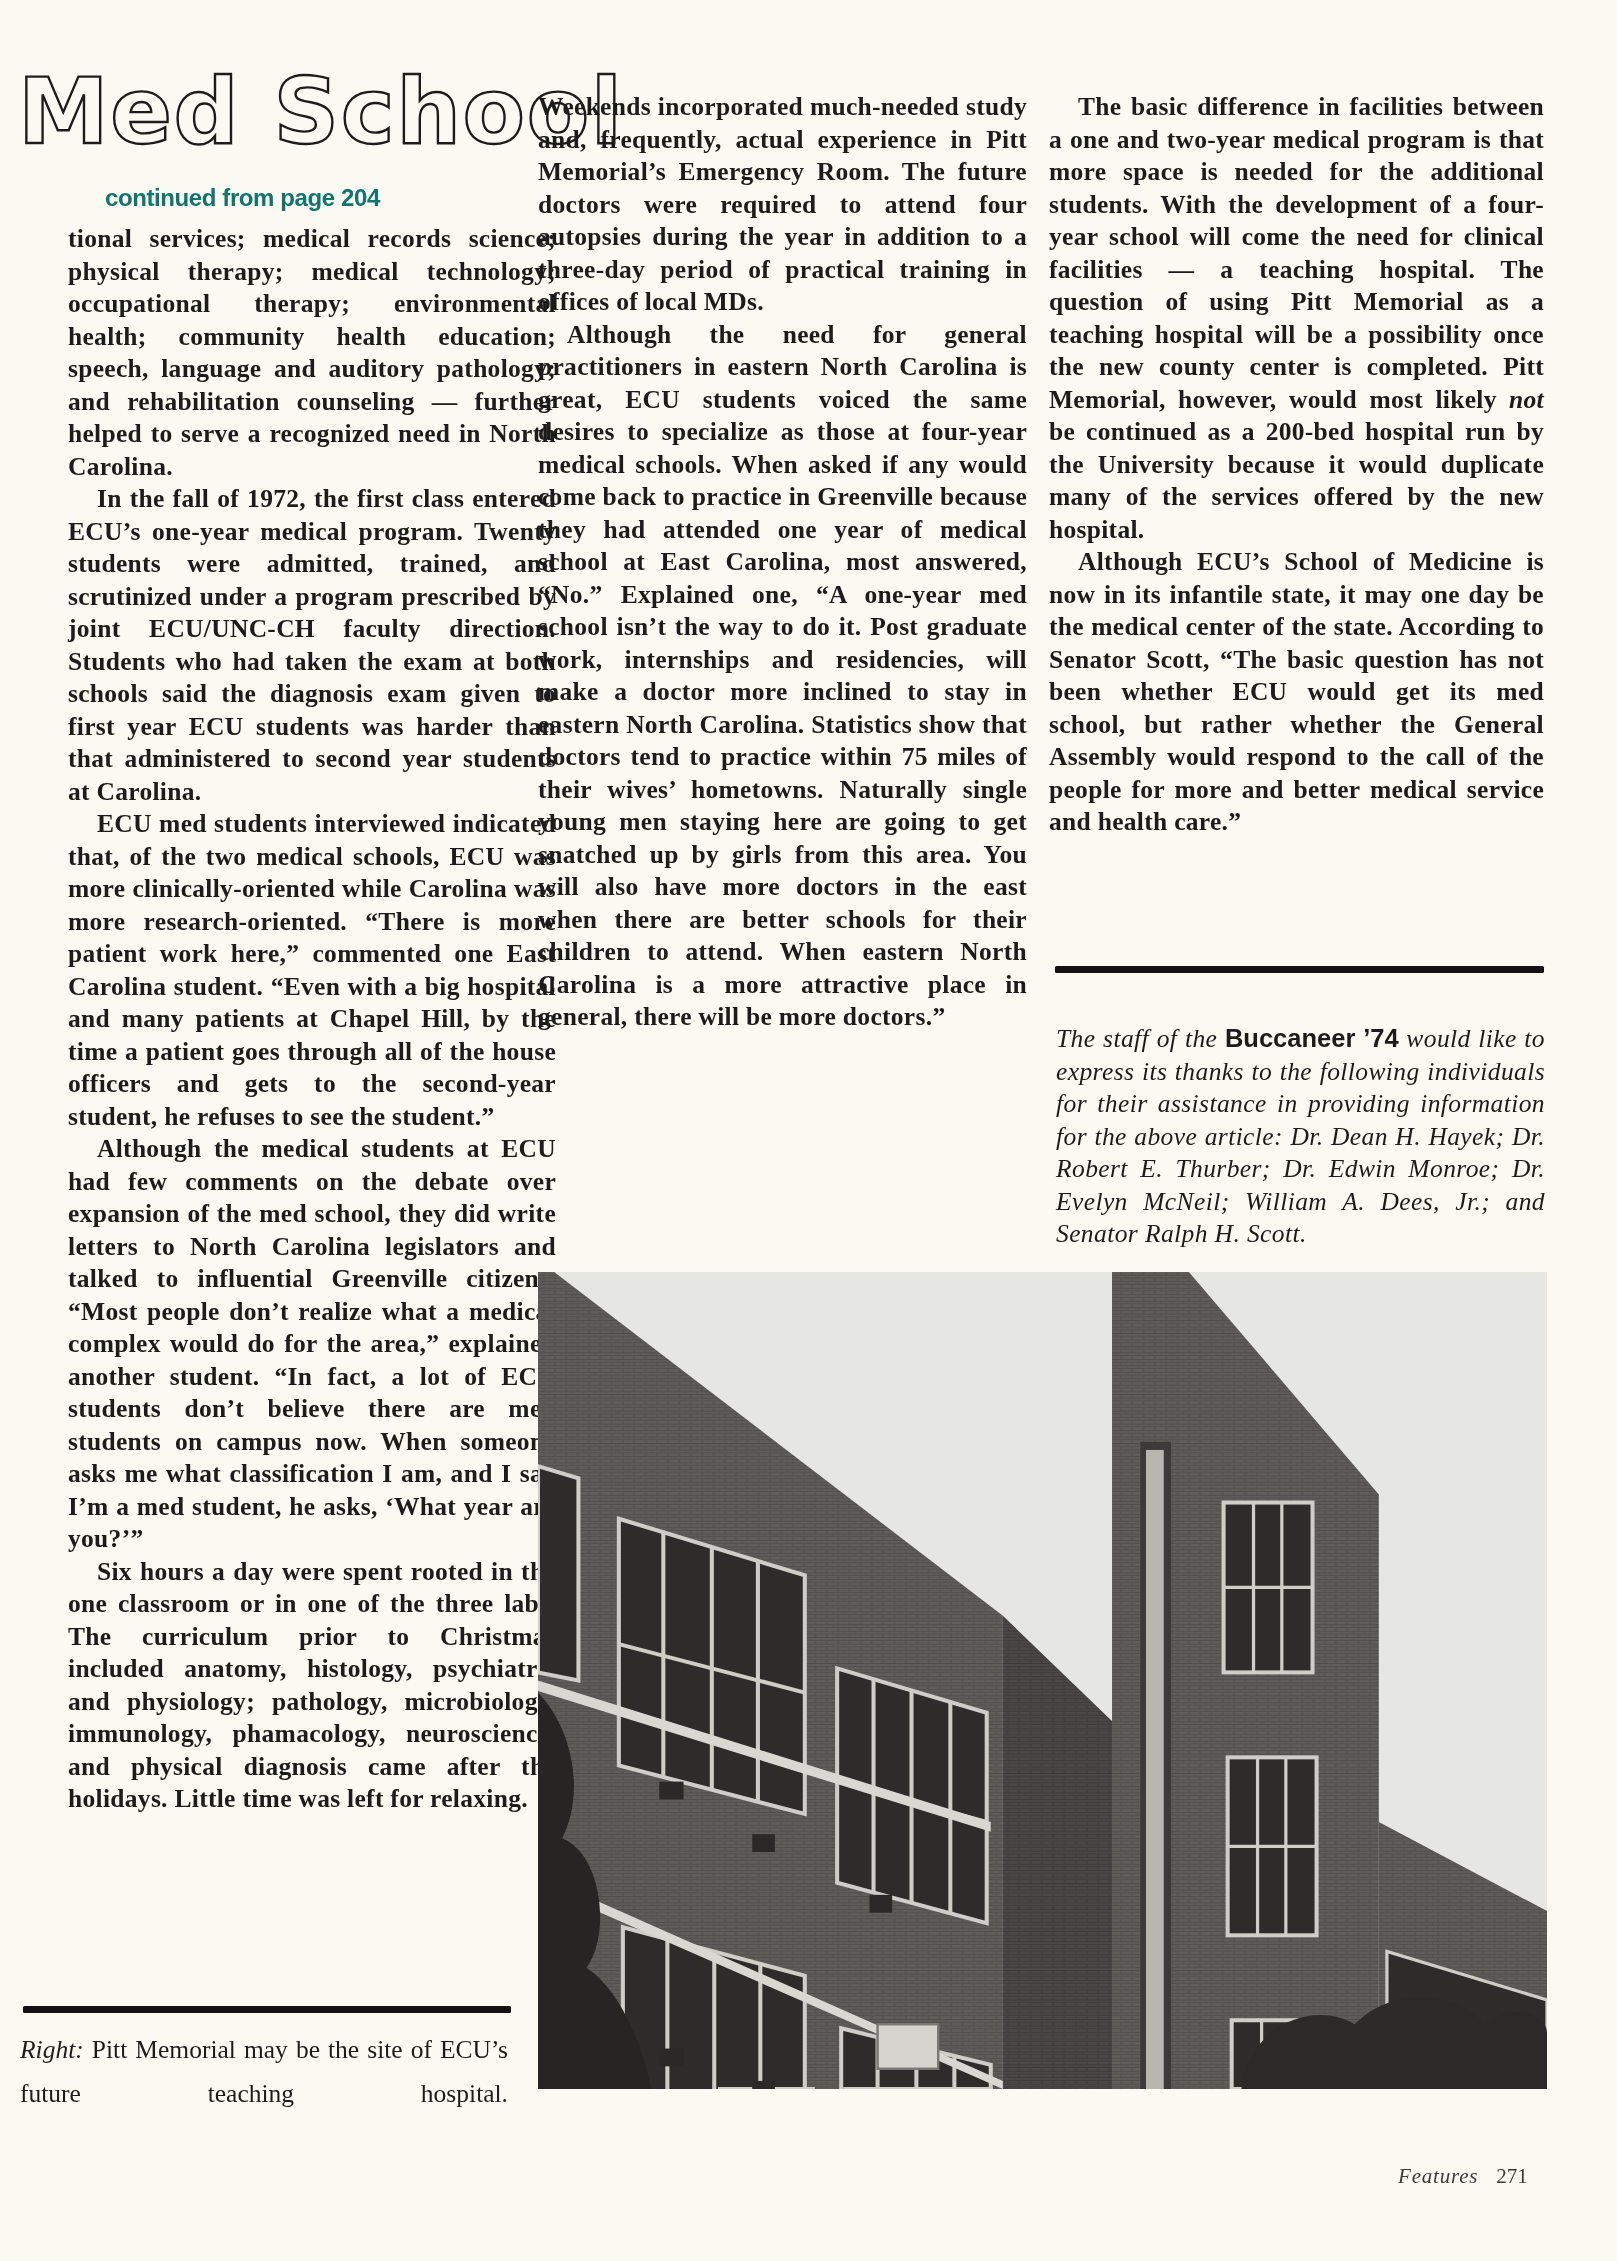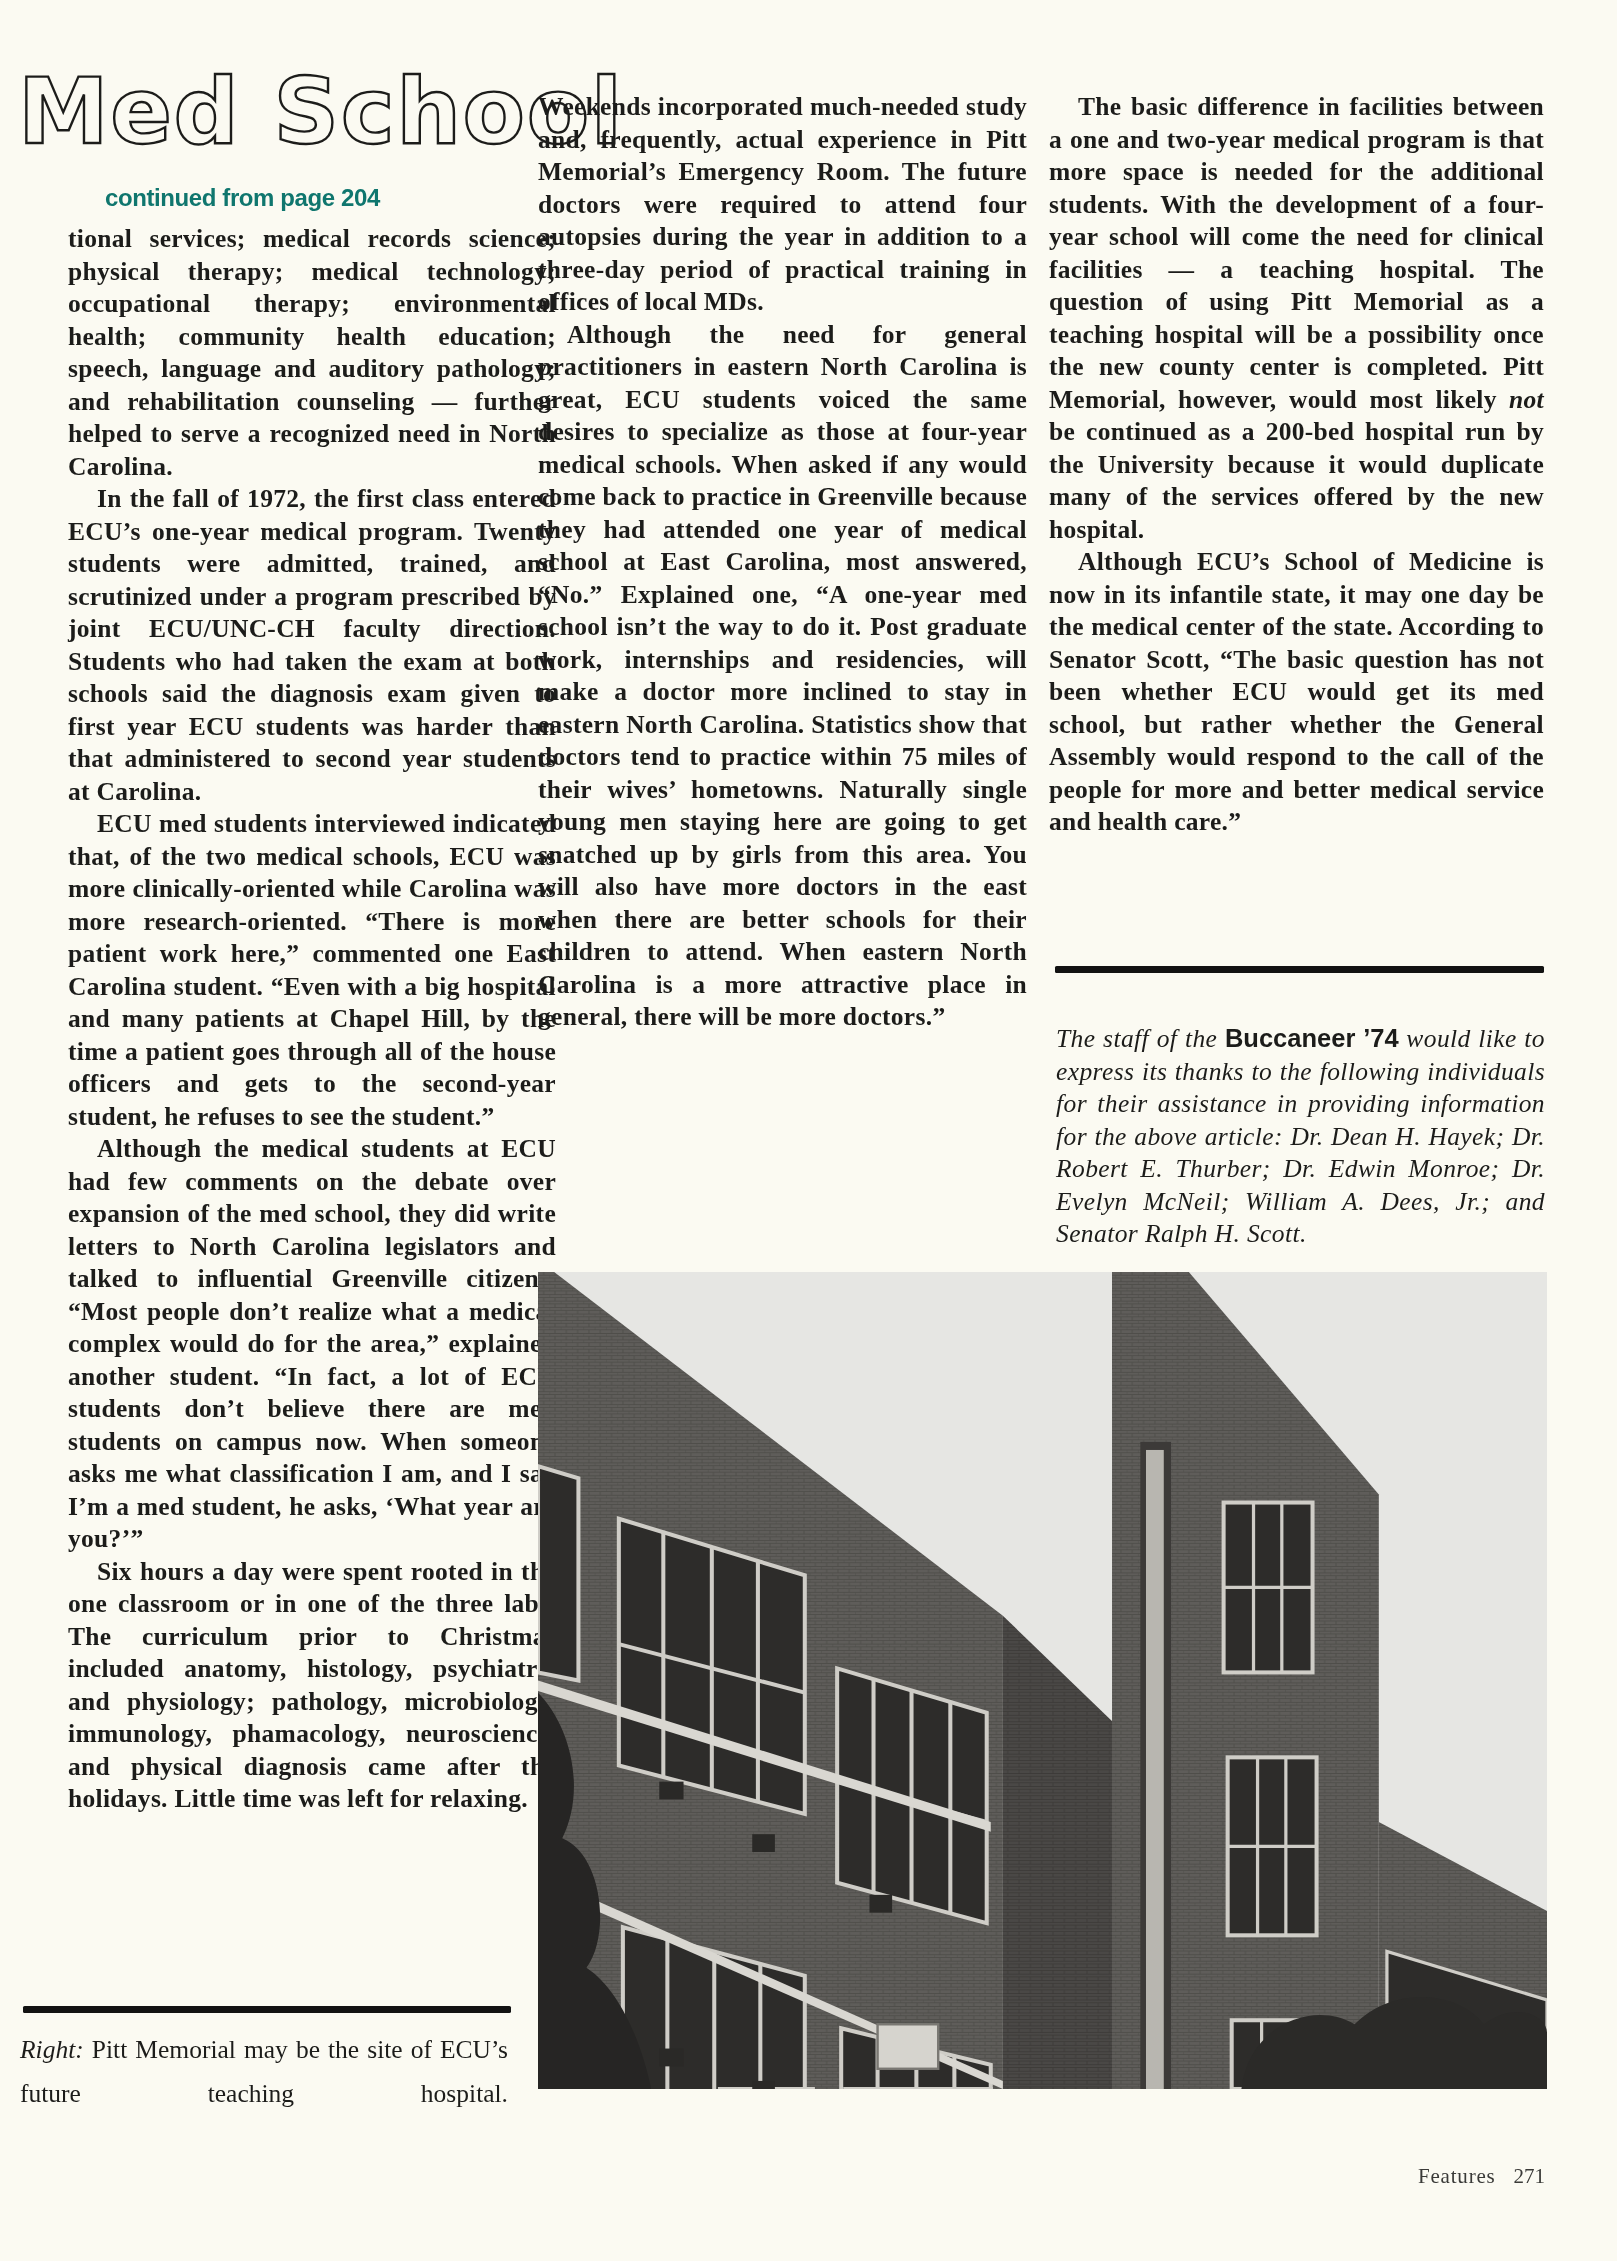--- a/index.html
+++ b/index.html
@@ -50,21 +50,21 @@
   .photo {
     position: absolute; left: 538px; top: 1272px; width: 1009px; height: 817px;
     background: #e9e9e6; overflow: hidden;
   }
   .photo svg { display: block; width: 100%; height: 100%; }
 
   .footer {
     position: absolute; left: 1398px; top: 2164px;
     font-size: 21px; color: #3a3a38;
   }
-  .footer .section { letter-spacing: 0.8px; margin-right: 18px; margin-left: 20px; }
+  .footer .section { font-style: italic; letter-spacing: 0.8px; margin-right: 18px; }
   .footer .num { font-weight: normal; }
 </style>
 </head>
 <body>
 
 <div class="title">Med School</div>
 <div class="subtitle">continued from page 204</div>
 
 <div class="col" id="col-left">
   <p class="noindent">tional services; medical records science; physical therapy; medical technology; occupational therapy; environmental health; community health education; speech, language and auditory pathology; and rehabilitation counseling — further helped to serve a recognized need in North Carolina.</p>

